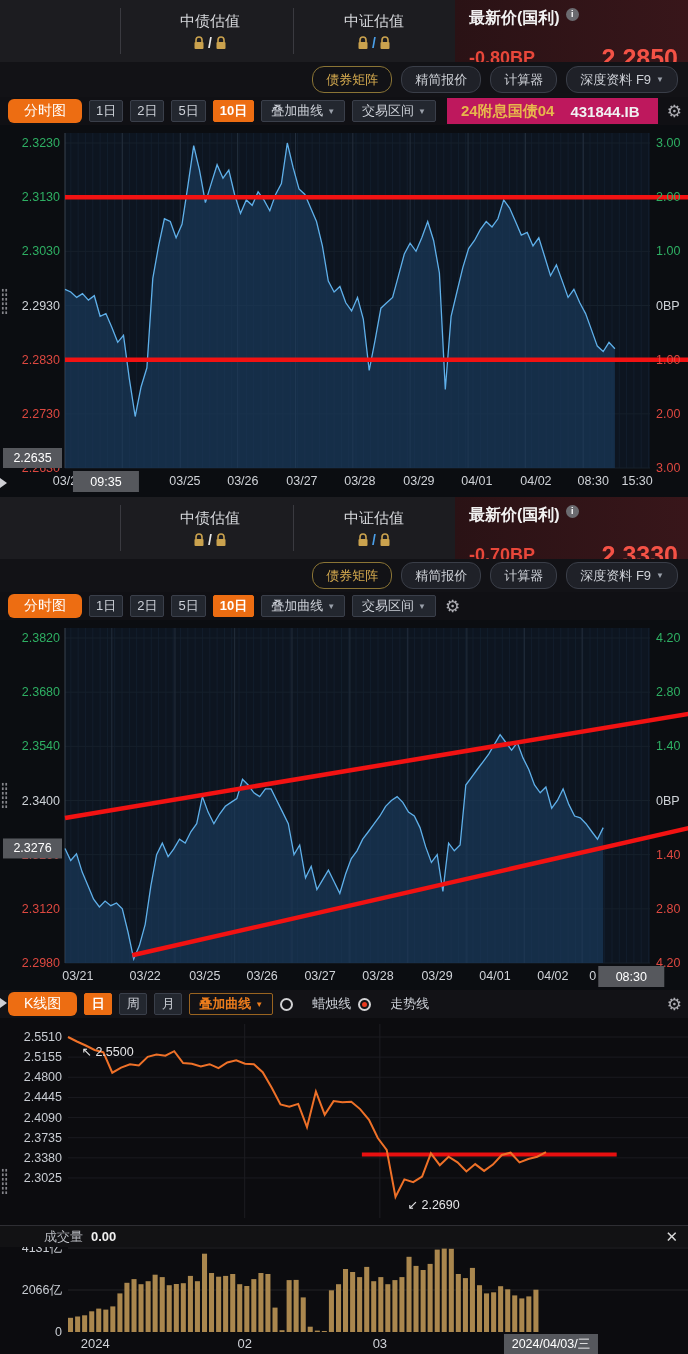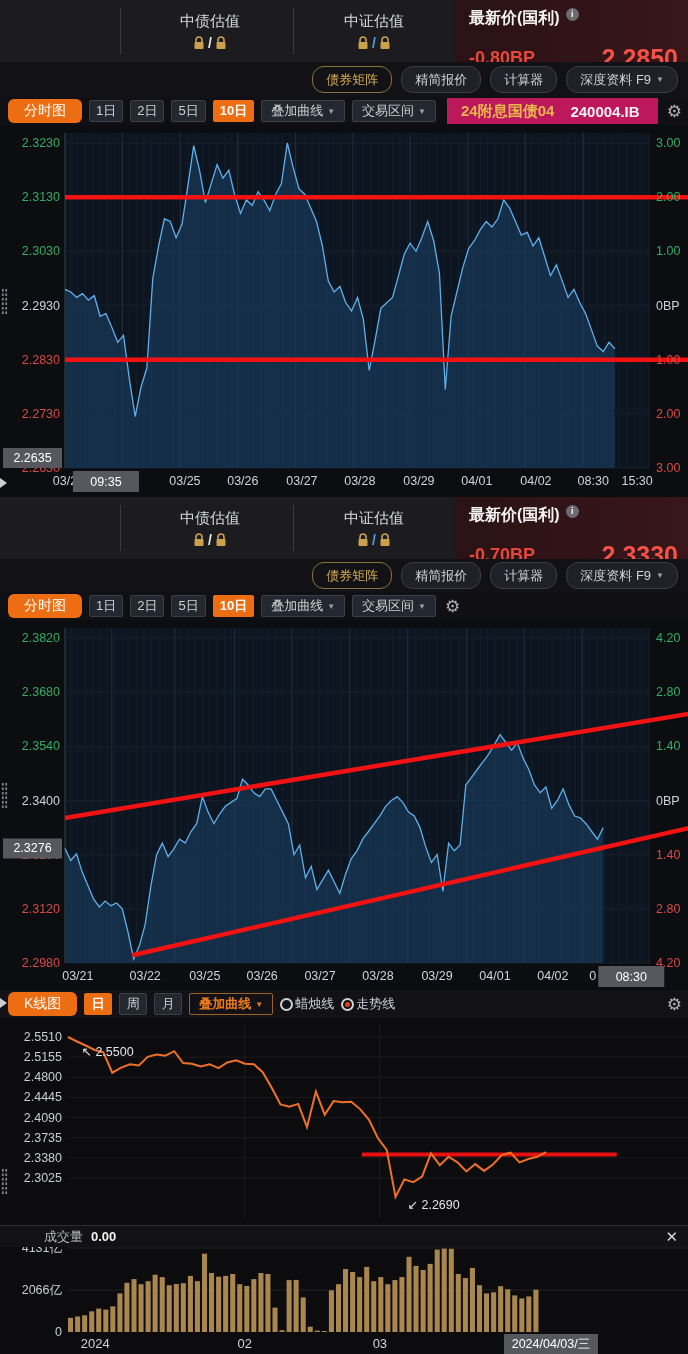--- a/index.html
+++ b/index.html
@@ -27,21 +27,21 @@
   .ctoolbar{left:0;width:688px;height:28px;background:#101014;display:flex;align-items:center;gap:7px;padding-left:8px;box-sizing:border-box;}
   .chip{height:22px;min-width:28px;padding:0 6px;display:flex;align-items:center;justify-content:center;gap:4px;font-size:13px;color:#cdd1d8;background:#23272f;border:1px solid #3a3f4a;border-radius:2px;cursor:pointer;box-sizing:border-box;}
   .chip.orange{background:#ed6d12;border-color:#ed6d12;color:#fff;font-weight:bold;}
   .chip.wide{padding:0 9px;}
   .chip.oline{background:transparent;border-color:#9a6420;color:#ed7d1c;font-weight:bold;}
   .viewbtn{height:24px;padding:0 16px;display:flex;align-items:center;justify-content:center;background:#ed6d12;color:#fff;font-size:14px;font-weight:normal;border-radius:6px;cursor:pointer;}
   .namebox{height:26px;background:#be185d;display:flex;align-items:center;gap:16px;padding:0 14px;margin-left:4px;flex:1;}
   .bname{color:#e7b74c;font-size:15px;font-weight:bold;}
   .bcode{color:#f0f0f2;font-size:15px;font-weight:bold;}
   .gear{font-size:17px;color:#aeaeb4;margin:0 6px 0 2px;cursor:pointer;}
-  .radio{display:flex;align-items:center;gap:2px;font-size:13px;color:#cdd1d8;cursor:pointer;}
+  .radio{display:flex;align-items:center;gap:19px;font-size:13px;color:#cdd1d8;cursor:pointer;}
   .rc{width:13px;height:13px;border:2px solid #d2d2d4;border-radius:50%;box-sizing:border-box;position:relative;}
   .rc.on::after{content:"";position:absolute;left:2px;top:2px;width:5px;height:5px;border-radius:50%;background:#e8391f;}
   
   .vheader{left:0;top:1225px;width:688px;height:22px;background:#121214;border-top:1px solid #2e2e33;display:flex;align-items:center;padding-left:44px;gap:8px;box-sizing:border-box;}
   .vtitle{font-size:13px;color:#b9bcc2;}
   .vval{font-size:13px;font-weight:bold;color:#f0f0f0;}
   .vclose{position:absolute;right:10px;top:2px;font-size:15px;color:#d8d8d8;cursor:pointer;}
   
   .grip{width:7px;height:26px;left:1px;background-image:radial-gradient(#86868c 1px,transparent 1.2px);background-size:3.5px 4.5px;}
   .tri{width:0;height:0;left:0;border-top:5px solid transparent;border-bottom:5px solid transparent;border-left:7px solid #cfcfd4;}
@@ -116,21 +116,21 @@
   <div class="chip wide">
       <span>叠加曲线</span>
       <span class="caret">▼</span>
     </div>
   <div class="chip wide">
       <span>交易区间</span>
       <span class="caret">▼</span>
     </div>
   <div class="namebox">
     <span class="bname">24附息国债04</span>
-    <span class="bcode">240004.IB</span>
+    <span class="bcode">431844.IB</span>
   </div>
   <span class="gear">⚙</span>
 </div>
 
 <svg class="abs" id="chart1" style="top:125px;left:0;" width="688" height="372">
     <rect x="0" y="0" width="688" height="372" fill="#0b0d11"></rect>
     <rect x="65" y="8" width="585" height="335" fill="#0d1520"></rect>
     <line x1="70.85" y1="8" x2="70.85" y2="343" stroke="rgba(70,110,160,0.10)" stroke-width="1"></line>
     <line x1="78.1625" y1="8" x2="78.1625" y2="343" stroke="rgba(70,110,160,0.10)" stroke-width="1"></line>
     <line x1="85.475" y1="8" x2="85.475" y2="343" stroke="rgba(70,110,160,0.10)" stroke-width="1"></line>

